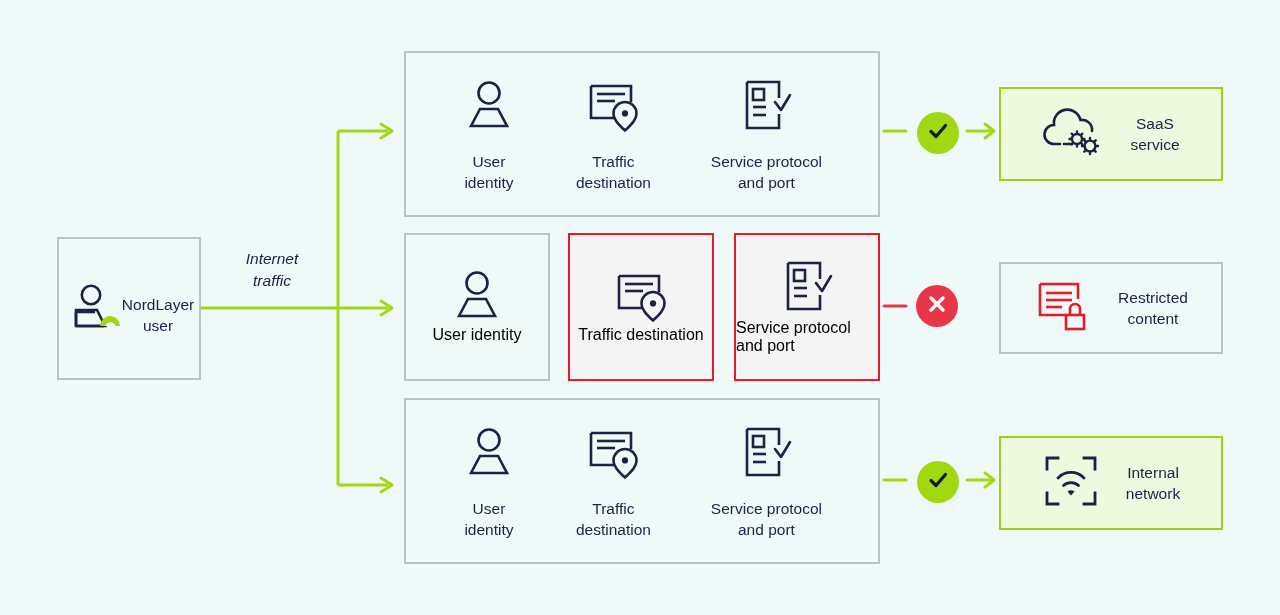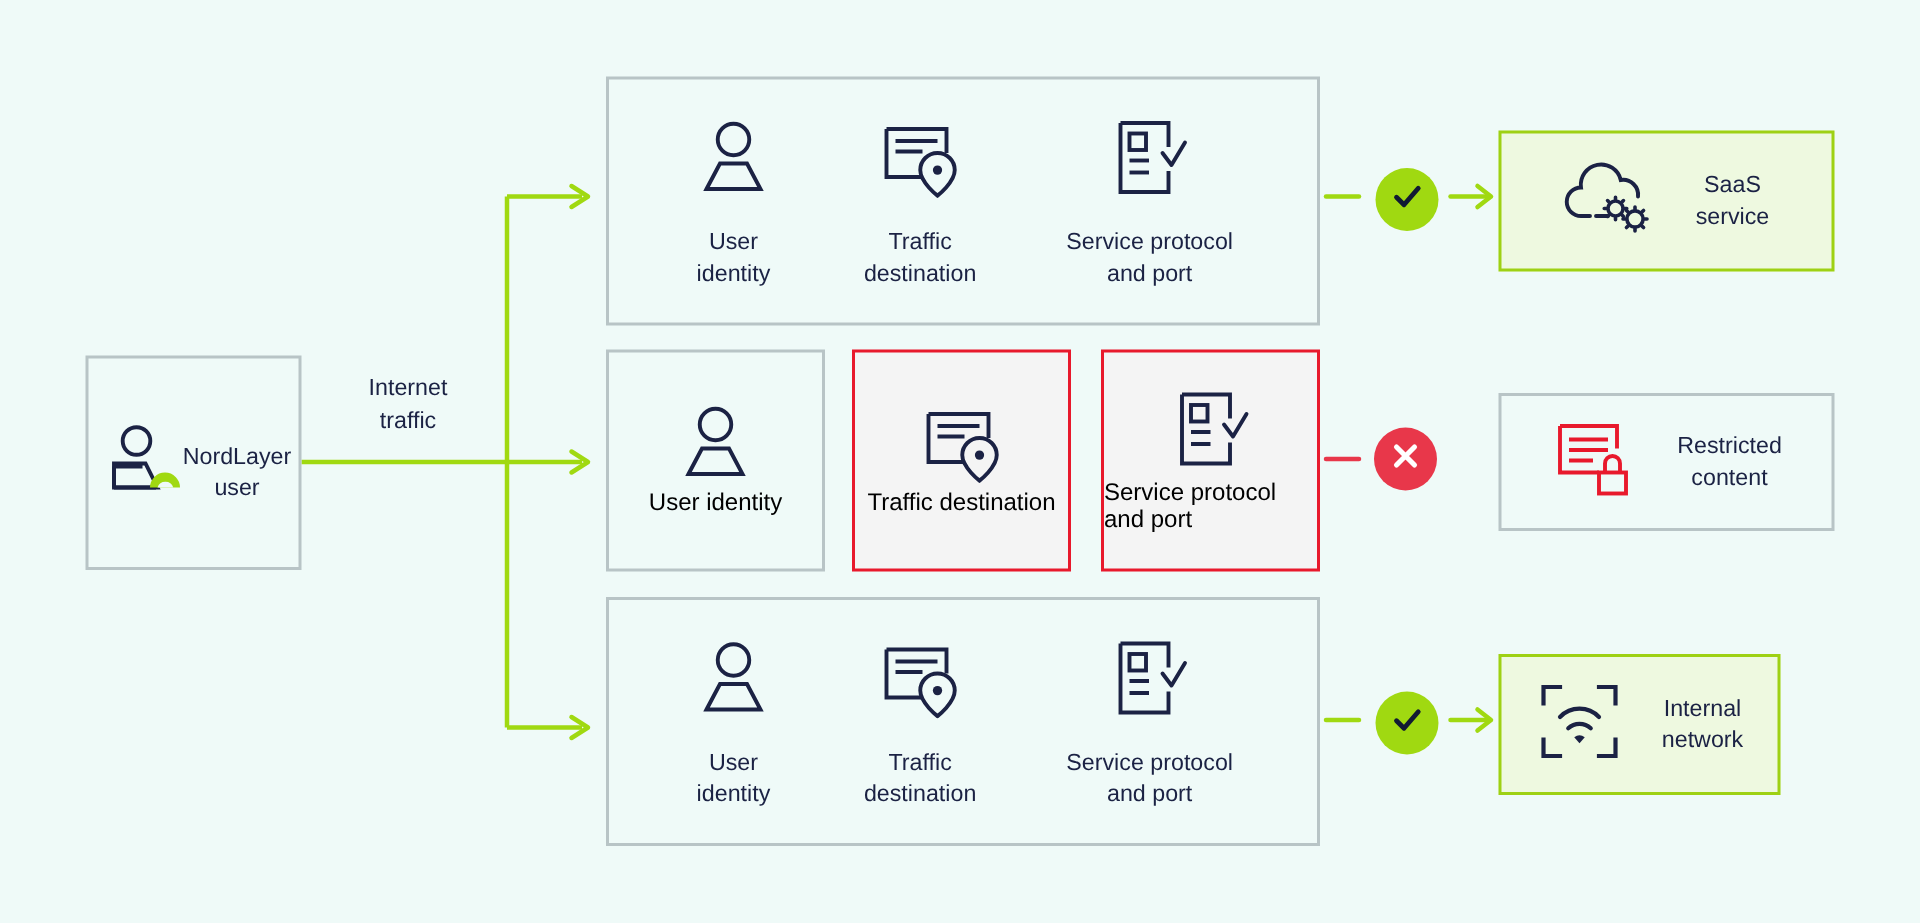--- a/index.html
+++ b/index.html
@@ -70,32 +70,32 @@
   
   .result {
     position: absolute;
     display: flex; align-items: center; justify-content: center;
     gap: 26px; padding: 0 16px;
   }
   #res-saas     { left: 999px; top: 87px;  width: 224px; height: 94px;
                   border: 2.5px solid #9ed114; background: #eef9e0; }
   #res-restr    { left: 999px; top: 262px; width: 224px; height: 92px;
                   border: 2px solid #b8c4c6; background: transparent; }
-  #res-internal { left: 999px; top: 436px; width: 188px; height: 94px;
+  #res-internal { left: 999px; top: 436px; width: 224px; height: 94px;
                   border: 2.5px solid #9ed114; background: #eef9e0; }
   .result .rlb {
     font-size: 15.5px; line-height: 21px; color: #1b2244;
     white-space: pre-line; text-align: center;
   }
 
   
   #internet-label {
     position: absolute; left: 222px; top: 248px; width: 100px;
     text-align: center; font-size: 15.5px; line-height: 22px;
-    color: #1b2244; white-space: pre-line;
+    color: #1b2244; white-space: pre-line; font-style: italic;
   }
   #connector-svg { position: absolute; left: 0; top: 0; width: 1280px; height: 615px; }
 
   
   .status {
     position: absolute; width: 42px; height: 42px; border-radius: 50%;
     display: flex; align-items: center; justify-content: center;
   }
   #ok-top    { left: 917px; top: 112px; background: #a0d911; }
   #ok-bottom { left: 917px; top: 461px; background: #a0d911; }

